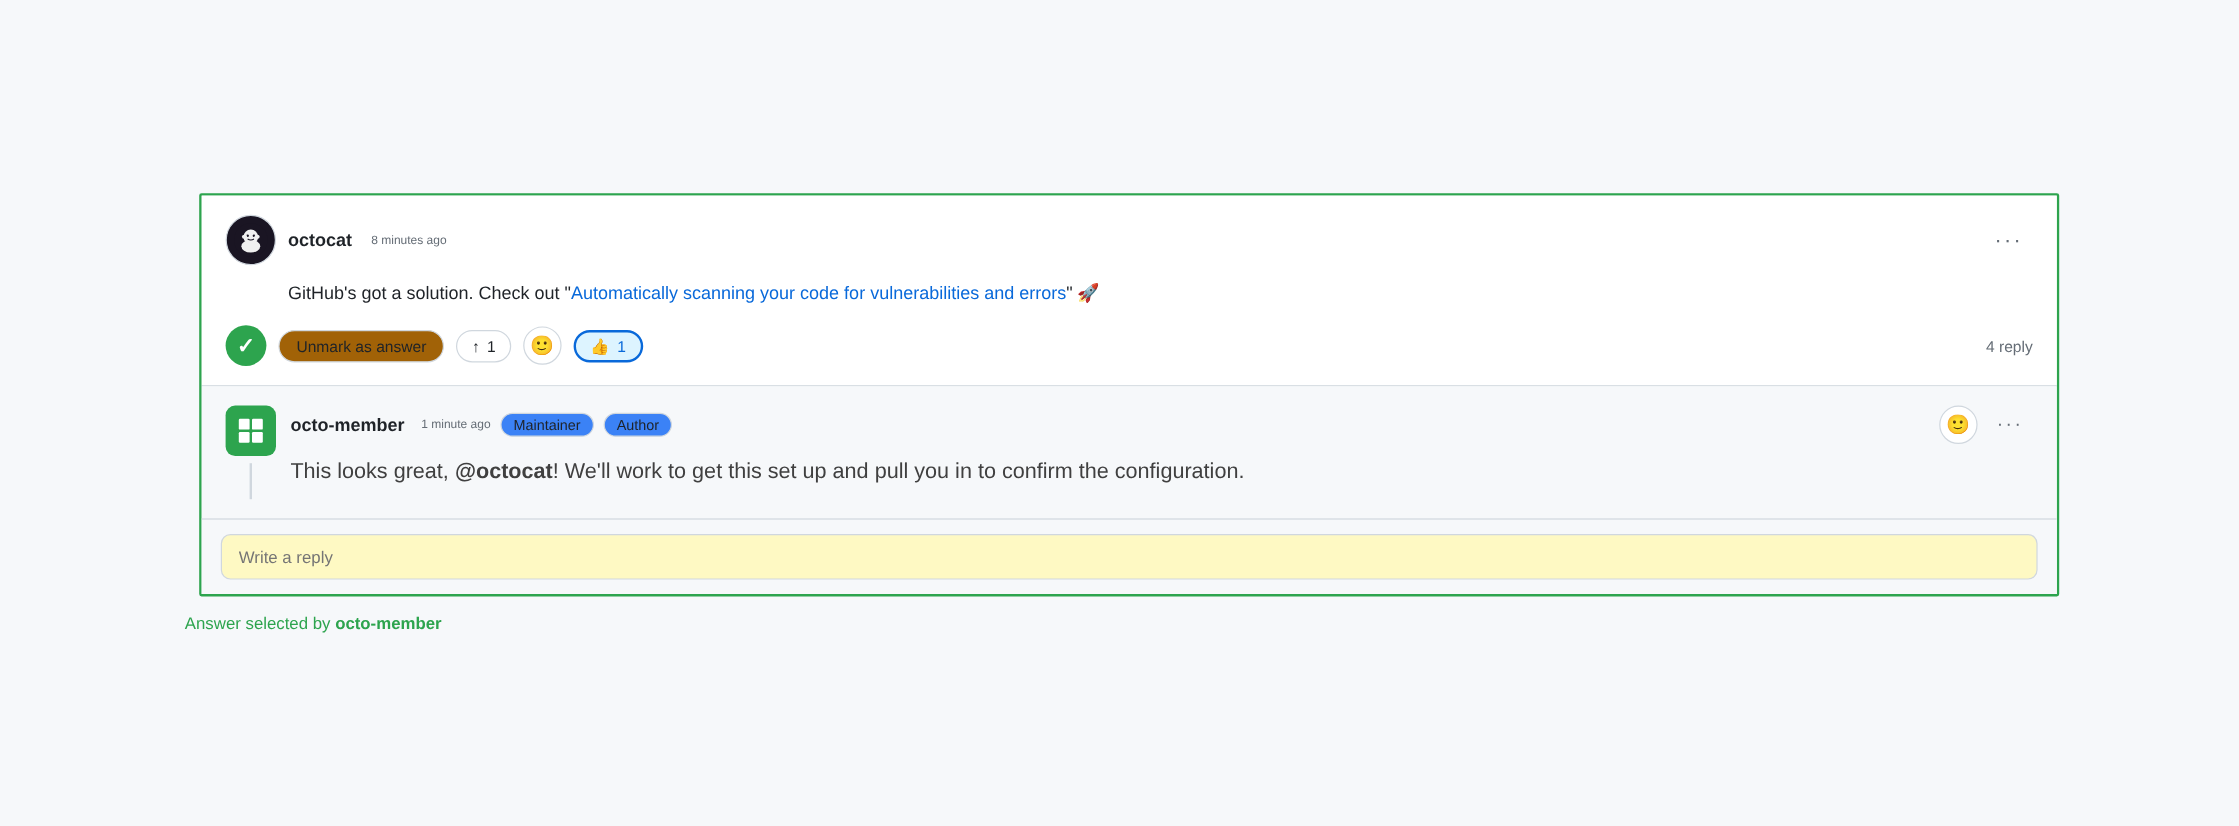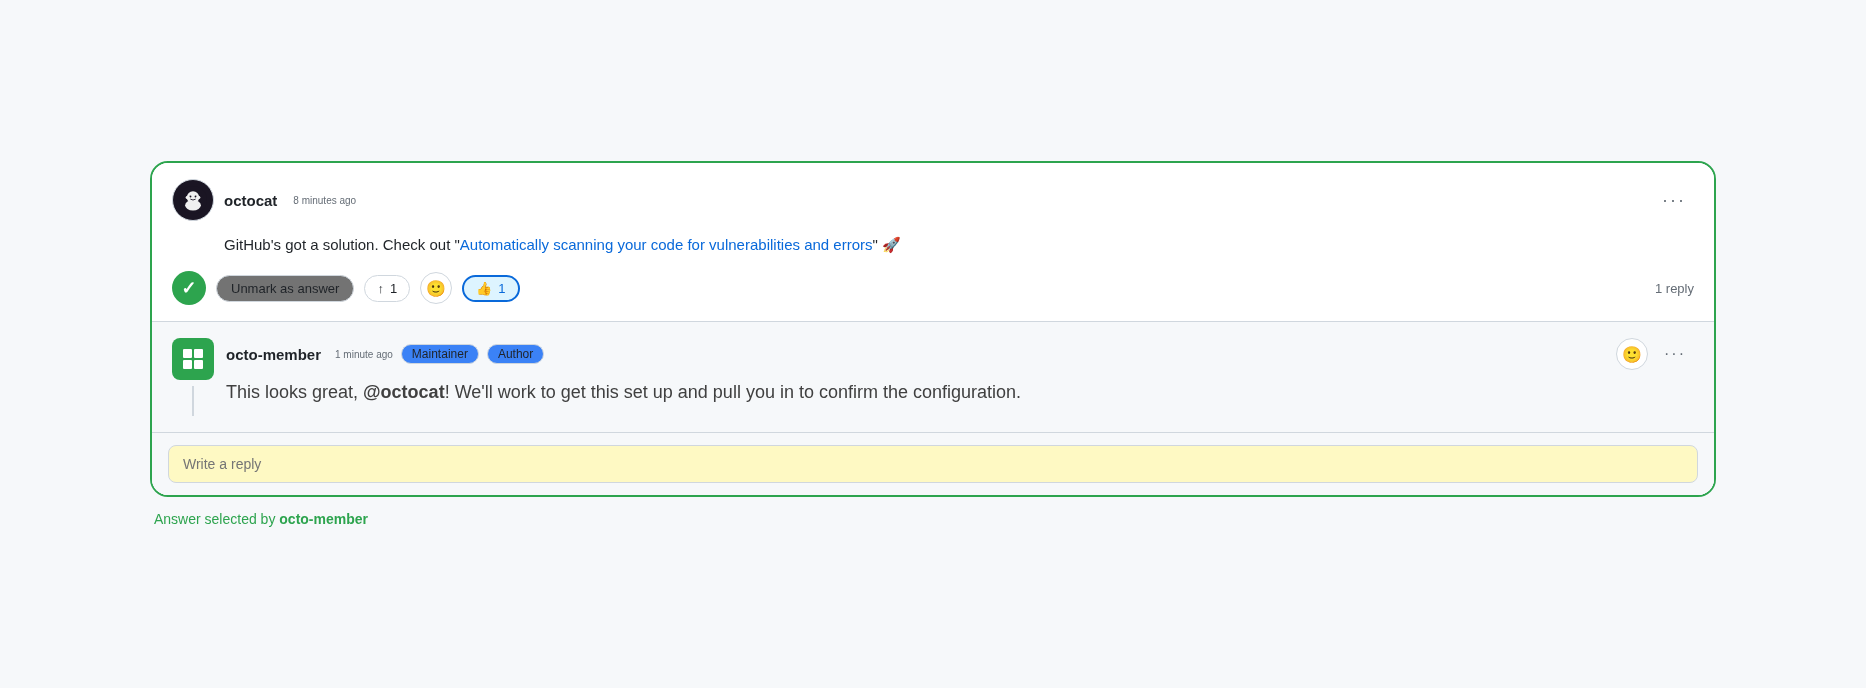--- a/index.html
+++ b/index.html
@@ -11,23 +11,24 @@
       align-items: center;
       min-height: 100vh;
       padding: 20px;
     }
     .container {
       width: 1566px;
       max-width: 100%;
     }
     .comment-thread {
       border: 2px solid #2da44e;
-      border-radius: 18px;
+      border-radius: 2px;
       background: #ffffff;
       overflow: hidden;
+      margin-left: 16px;
     }
     
     .main-comment {
       padding: 16px 20px;
       background: #ffffff;
     }
     .comment-header {
       display: flex;
       align-items: center;
       justify-content: space-between;
@@ -106,21 +107,21 @@
       justify-content: center;
       flex-shrink: 0;
     }
     .check-icon {
       color: white;
       font-size: 18px;
       font-weight: bold;
     }
     .action-btn {
       border: 1px solid #d0d7de;
-      background: #737373;
+      background: #a16207;
       border-radius: 20px;
       padding: 5px 14px;
       font-size: 13px;
       cursor: pointer;
       color: #1f2328;
       display: flex;
       align-items: center;
       gap: 6px;
       white-space: nowrap;
     }
@@ -310,21 +311,21 @@
           <span>↑</span>
           <span>1</span>
         </button>
         <button class="emoji-btn">
           <span>🙂</span>
         </button>
         <button class="thumbsup-btn">
           <span>👍</span>
           <span>1</span>
         </button>
-        <span class="reply-count">1 reply</span>
+        <span class="reply-count">4 reply</span>
       </div>
     </div>
 
     <div class="divider"></div>
 
     <div class="reply-section">
       <div class="reply-comment">
         <div class="reply-left">
           <div class="avatar-member">
             <svg width="26" height="26" viewBox="0 0 26 26" xmlns="http://www.w3.org/2000/svg">

